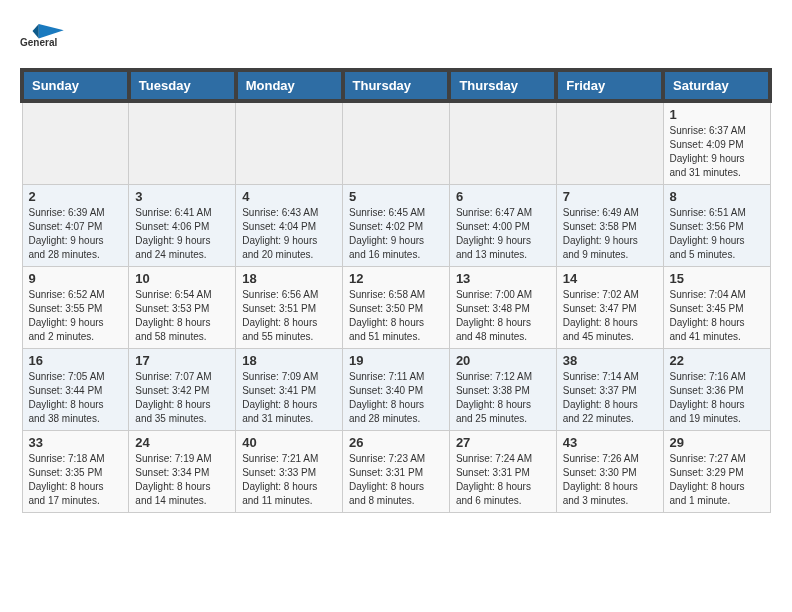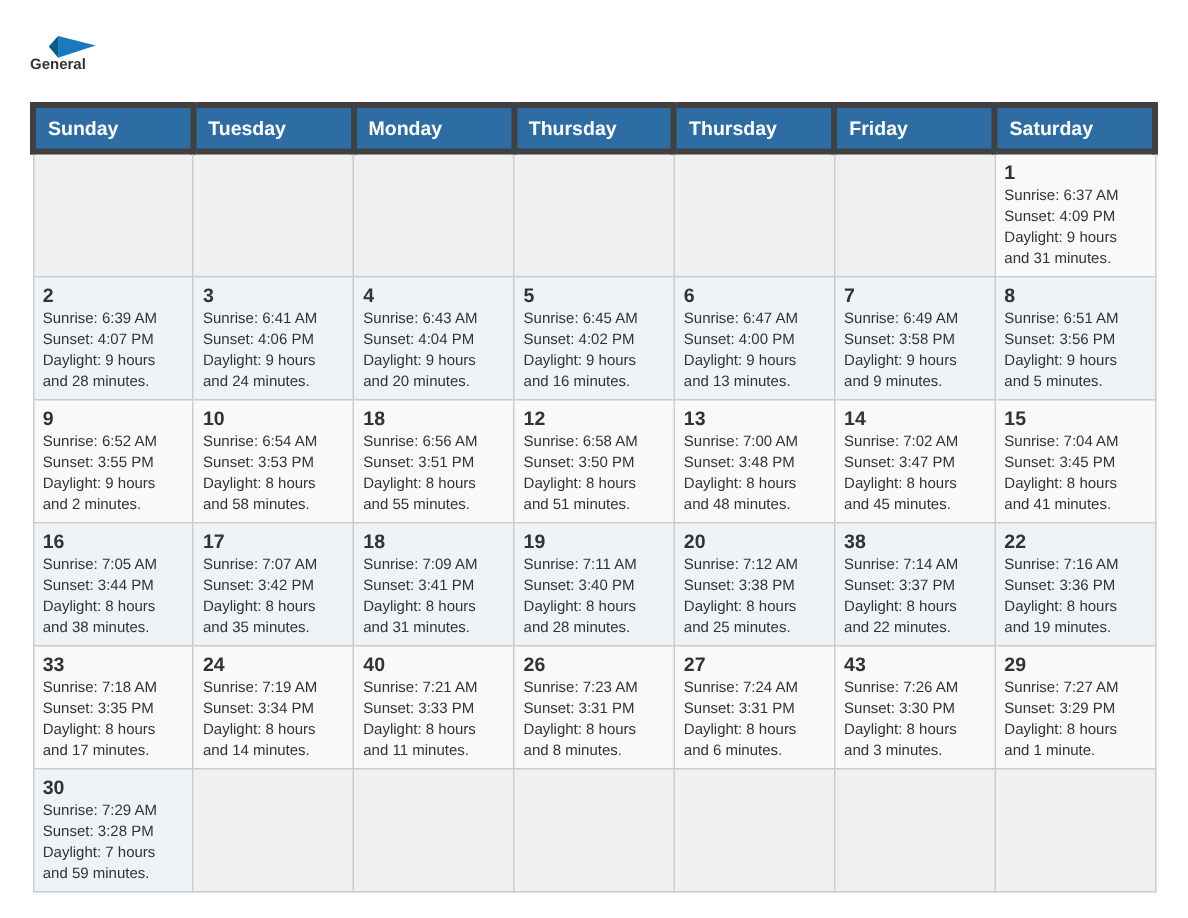--- a/index.html
+++ b/index.html
@@ -246,26 +246,14 @@
         </td>
         <td>
           <span class="day-number">43</span>
           <div class="day-info">Sunrise: 7:26 AM<br>Sunset: 3:30 PM<br>Daylight: 8 hours<br>and 3 minutes.</div>
         </td>
         <td>
           <span class="day-number">29</span>
           <div class="day-info">Sunrise: 7:27 AM<br>Sunset: 3:29 PM<br>Daylight: 8 hours<br>and 1 minute.</div>
         </td>
       </tr>
-      <tr class="last-row">
-        <td>
-          <span class="day-number">30</span>
-          <div class="day-info">Sunrise: 7:29 AM<br>Sunset: 3:28 PM<br>Daylight: 7 hours<br>and 59 minutes.</div>
-        </td>
-        <td class="empty"></td>
-        <td class="empty"></td>
-        <td class="empty"></td>
-        <td class="empty"></td>
-        <td class="empty"></td>
-        <td class="empty"></td>
-      </tr>
     </tbody>
 </table>
 
 </body></html>

